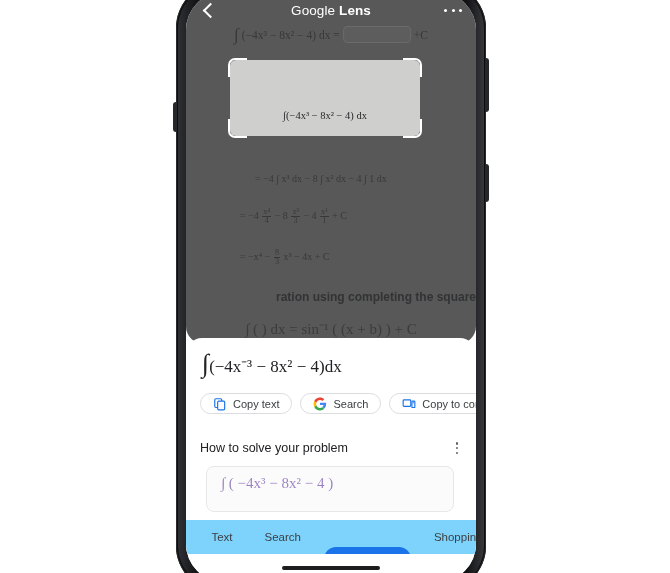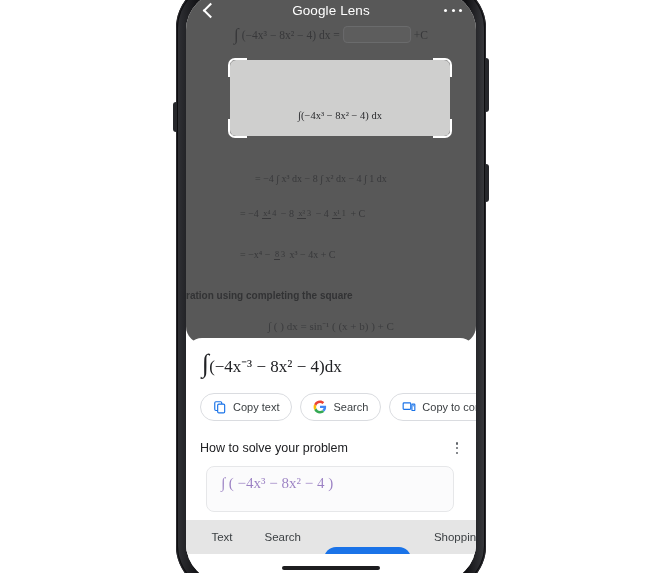--- a/index.html
+++ b/index.html
@@ -93,21 +93,21 @@
   }
   #lens-title {
     flex: 1 1 auto;
     text-align: center;
     color: #ffffff;
     font-size: 13.5px;
     letter-spacing: 0.1px;
     white-space: nowrap;
   }
   #lens-title .g { font-weight: 400; }
-  #lens-title .l { font-weight: 400; }
+  #lens-title .l { font-weight: 700; }
   #overflow-dots {
     width: 18px; height: 18px;
     display: flex; align-items: center; justify-content: space-between;
     flex: 0 0 auto;
     cursor: pointer;
   }
   #overflow-dots i {
     display: block;
     width: 3px; height: 3px; border-radius: 50%;
     background: #ffffff;
@@ -138,21 +138,21 @@
     border: 1px solid #8d8e90;
     border-radius: 4px;
     background: rgba(255,255,255,0.07);
   }
   .intg { font-size: 17px; font-family: "Liberation Serif", serif; line-height: 0.8; }
 
   
   #selection-wrap {
     position: absolute;
     left: 44px; top: 68px;
-    width: 220px; height: 76px;
+    width: 190px; height: 76px;
     z-index: 5;
   }
   #selection-fill {
     position: absolute; inset: 0;
     background: #cfcfce;
     border-radius: 6px;
   }
   #selection-eq {
     position: absolute;
     left: 0; right: 0; top: 50px;
@@ -170,45 +170,45 @@
   .corner.tl { left: -2px;  top: -2px;    border-right: 0; border-bottom: 0; border-radius: 7px 0 0 0; }
   .corner.tr { right: -2px; top: -2px;    border-left: 0;  border-bottom: 0; border-radius: 0 7px 0 0; }
   .corner.bl { left: -2px;  bottom: -2px; border-right: 0; border-top: 0;    border-radius: 0 0 0 7px; }
   .corner.br { right: -2px; bottom: -2px; border-left: 0;  border-top: 0;    border-radius: 0 0 7px 0; }
 
   
   #step-1 { left: 54px; top: 163px; font-size: 10px; margin-left: 15px; }
   #step-2 { left: 54px; top: 198px; font-size: 10px; }
   #step-3 { left: 54px; top: 239px; font-size: 10px; }
   .frac {
-    display: inline-flex; flex-direction: row;
+    display: inline-flex; flex-direction: column;
     vertical-align: middle; text-align: center;
     line-height: 1.02; font-size: 0.82em;
     margin: 0 1px;
   }
   .frac .num { border-bottom: 1px solid currentColor; padding: 0 1px; }
   .frac .den { padding: 0 1px; }
 
   #section-heading {
     position: absolute;
     left: 0; top: 280px;
     width: 100%;
-    text-align: left;
-    font-size: 10px;
+    text-align: right;
+    font-size: 12px;
     font-weight: bold;
     color: #303134;
     opacity: 0.88;
     white-space: nowrap;
   }
   #eq-bottom-peek {
     position: absolute;
     left: 50%; transform: translateX(-50%);
     top: 308px;
     font-family: "Liberation Serif", serif;
-    font-size: 11px;
+    font-size: 15px;
     opacity: 0.72;
     white-space: nowrap;
   }
 
   
   #results-sheet {
     position: absolute;
     left: 0; right: 0; top: 346px; bottom: 0;
     background: #ffffff;
     border-radius: 16px 16px 0 0;
@@ -225,21 +225,21 @@
   #result-formula .intg { font-size: 26px; }
 
   #chip-row {
     position: absolute;
     left: 14px; top: 55px; right: 0;
     display: flex; gap: 8px;
     white-space: nowrap;
   }
   .chip {
     display: inline-flex; align-items: center; gap: 6px;
-    height: 28px;
+    height: 21px;
     padding: 0 12px;
     border: 1px solid #dadce0;
     border-radius: 14px;
     background: #ffffff;
     font-size: 11px;
     color: #3c4043;
     cursor: pointer;
     flex: 0 0 auto;
     box-sizing: border-box;
   }
@@ -280,21 +280,21 @@
     color: #4c1d95;
     opacity: 0.55;
     white-space: nowrap;
   }
 
   
   #tabbar {
     position: absolute;
     left: 0; right: 0; bottom: 28px;
     height: 34px;
-    background: #e5e5e5;
+    background: #7dd3fc;
     display: flex; align-items: center;
     overflow: hidden;
   }
   #tabbar-inner {
     display: flex; align-items: center; gap: 14px;
     padding-left: 0px;
     margin-left: -22px;
     white-space: nowrap;
   }
   .tab {

